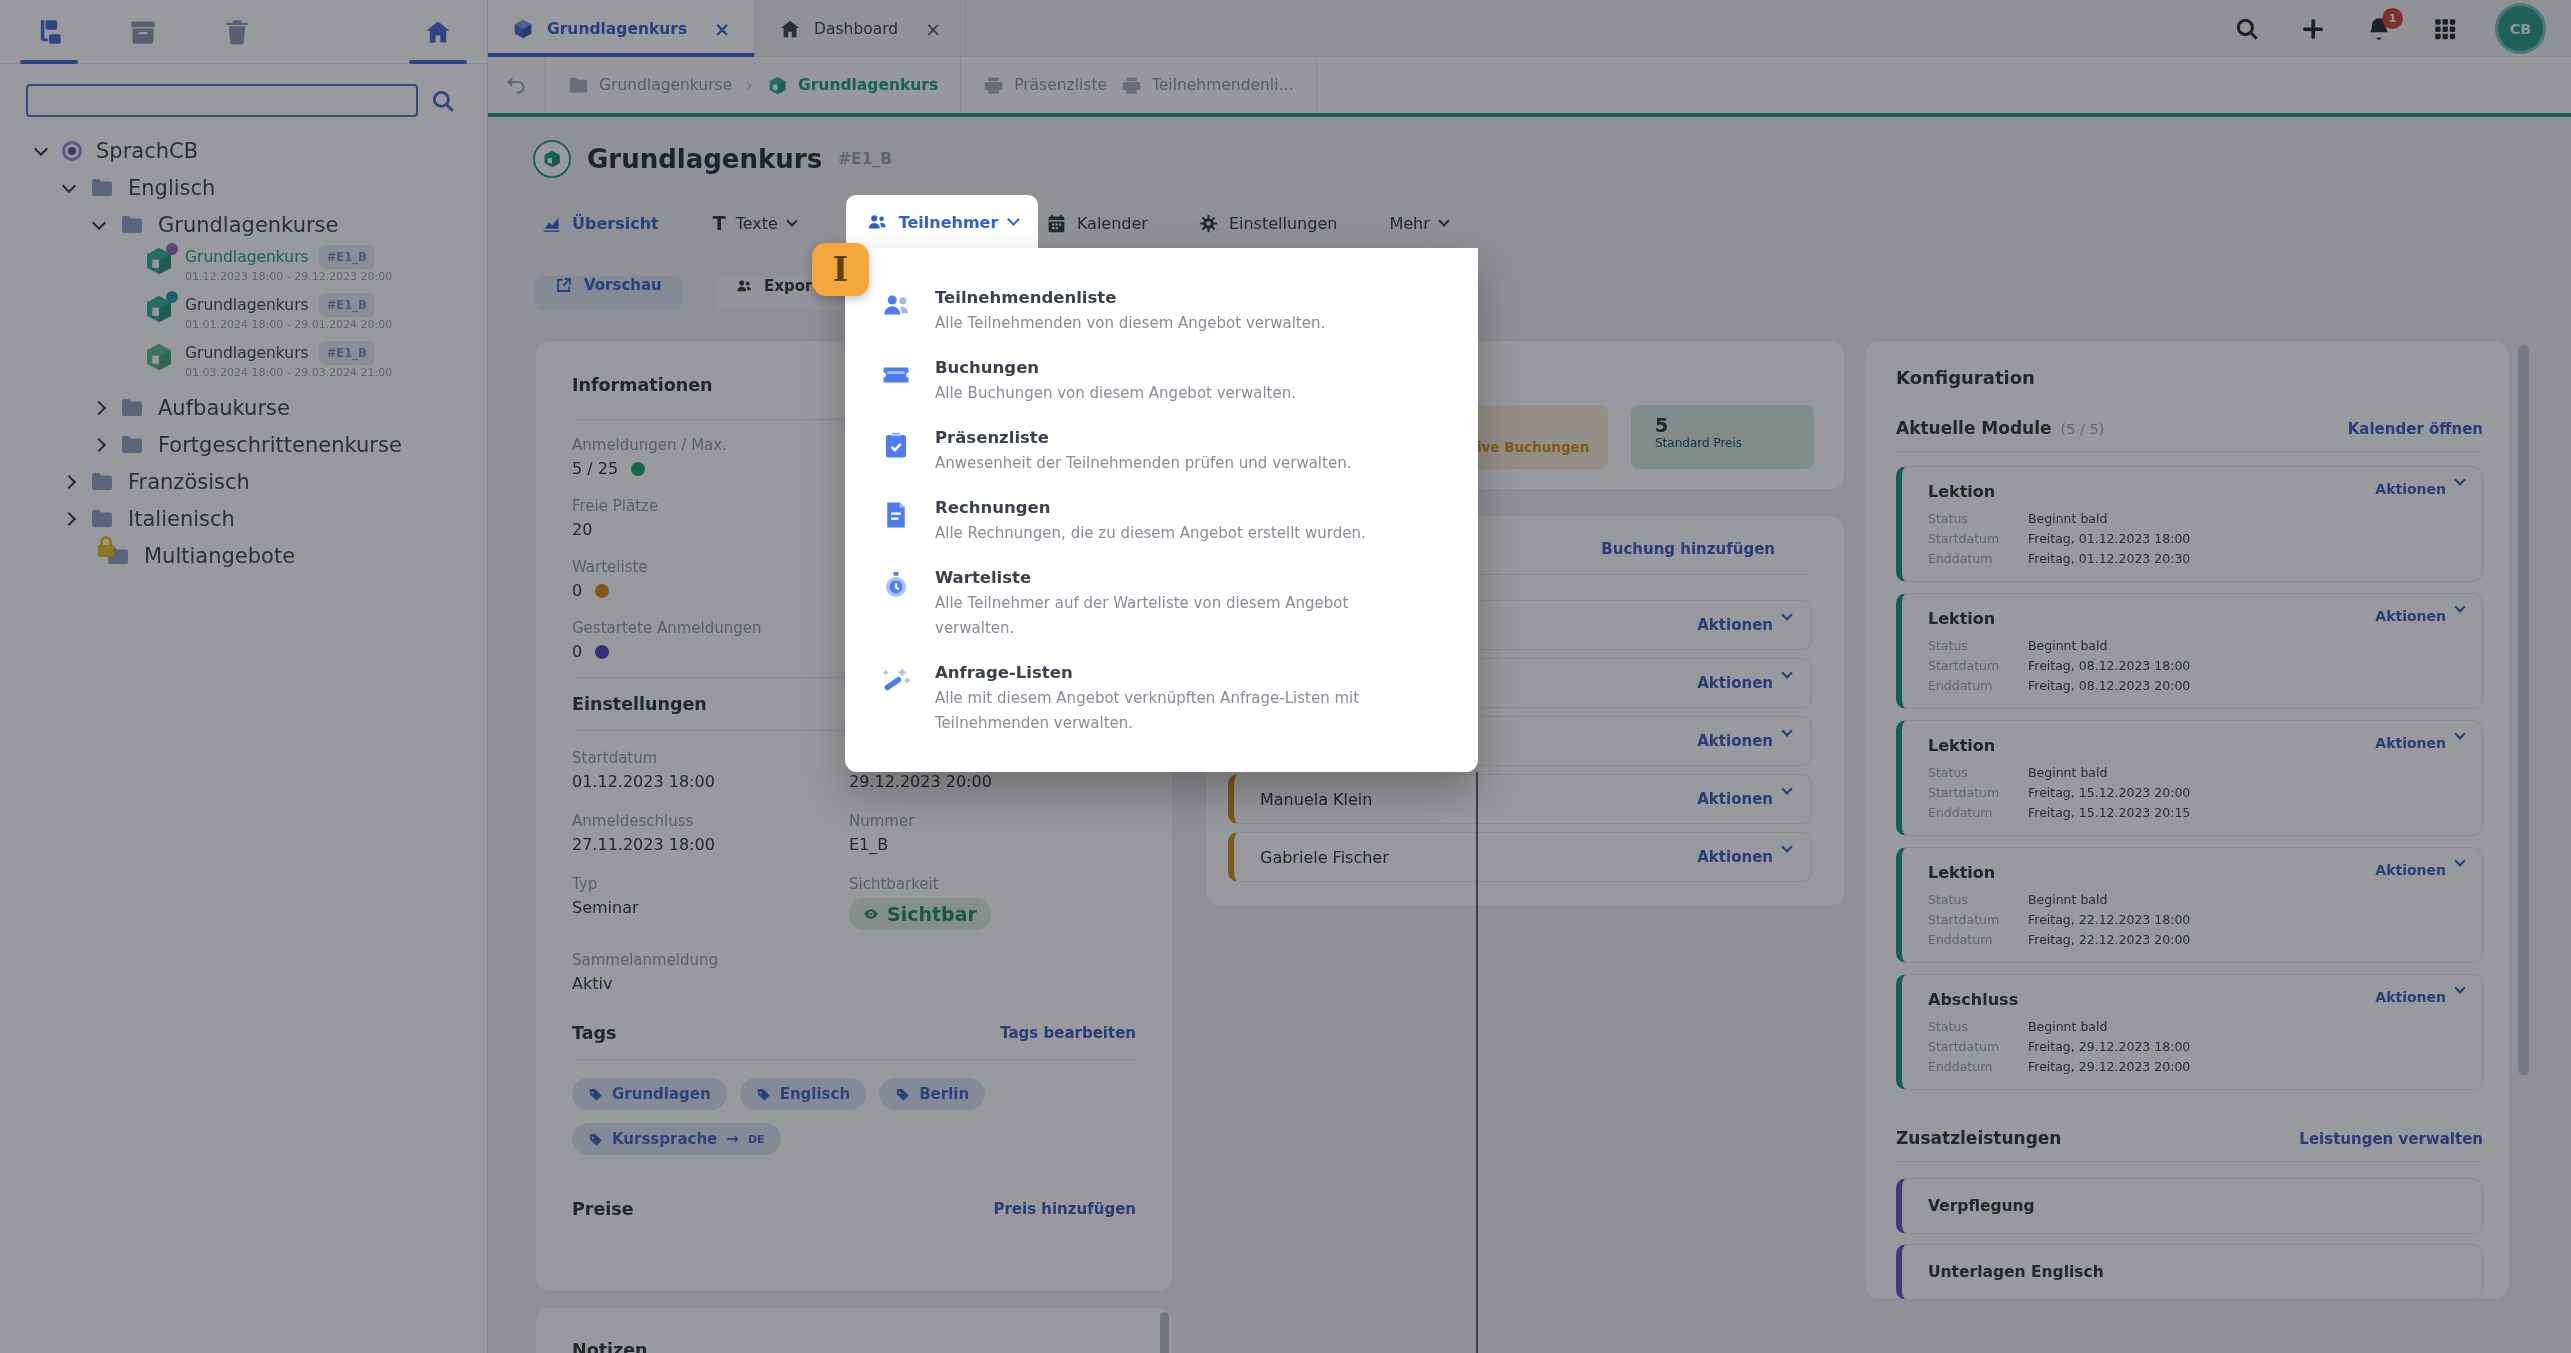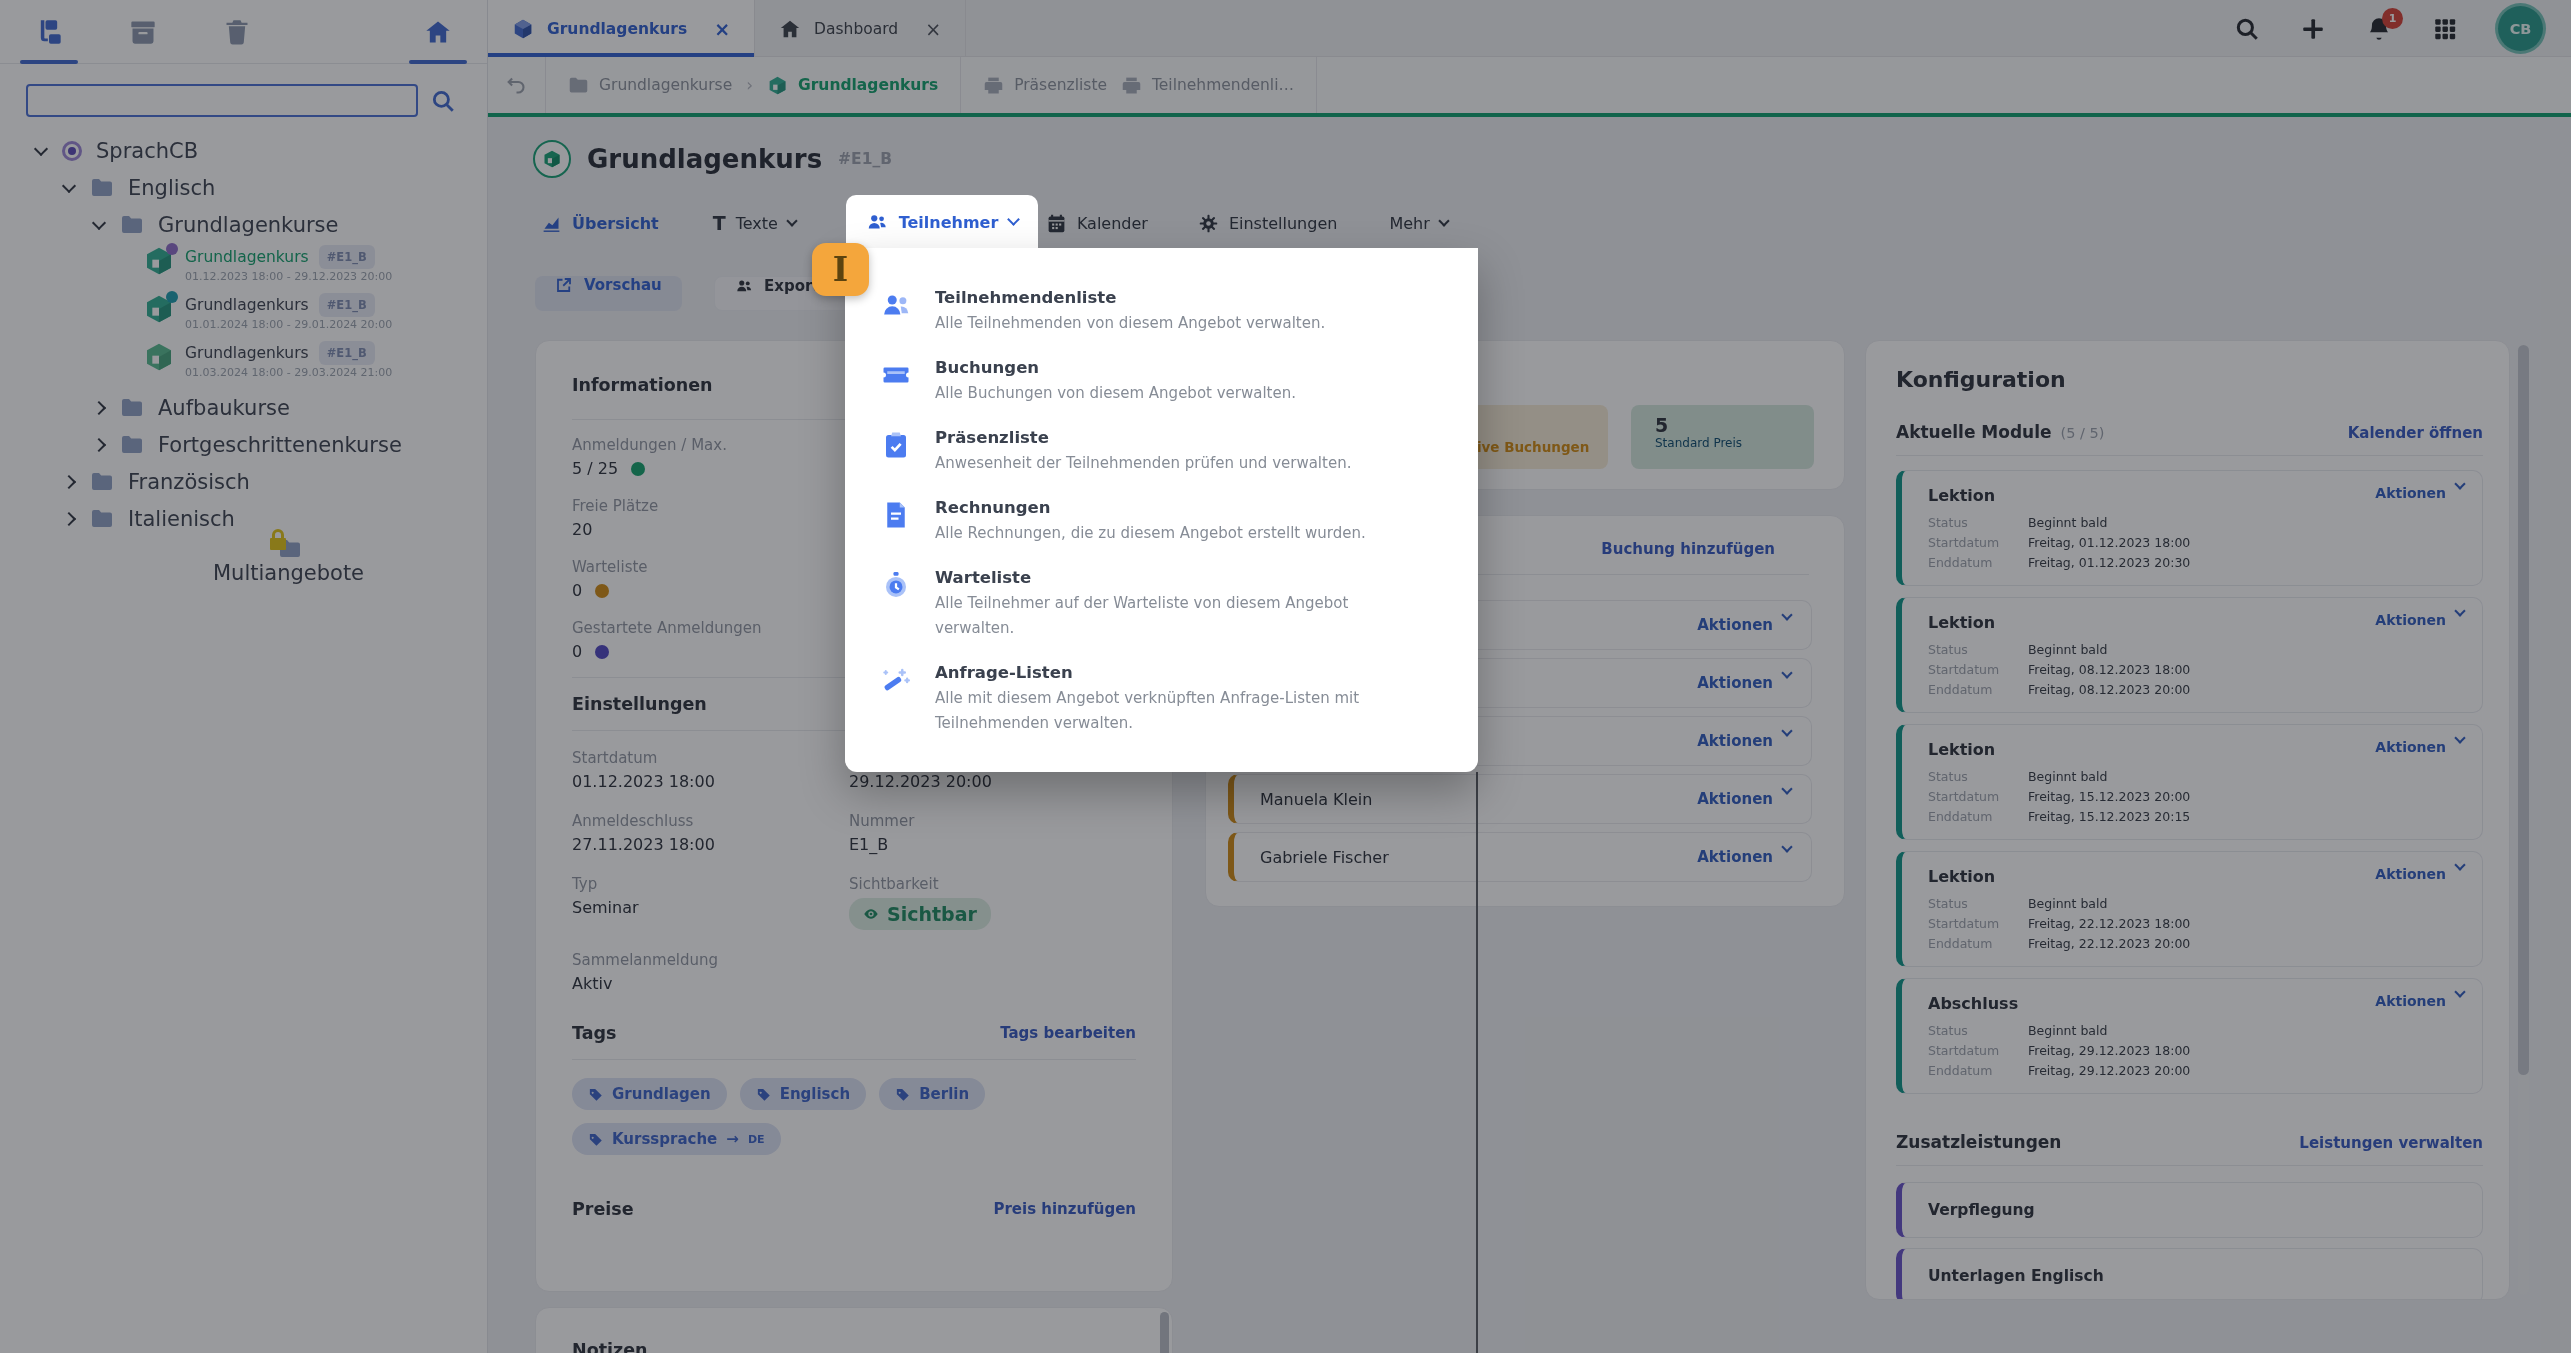--- a/index.html
+++ b/index.html
@@ -305,21 +305,21 @@
       </div>
       <div class="t-row lvl2">
         <span class="caret closed"></span>
         <span class="t-ic folder">
             <svg viewBox="0 0 24 24">
               <path d="M2 5a2 2 0 0 1 2-2h5l2.2 2.5H20a2 2 0 0 1 2 2V18a2 2 0 0 1-2 2H4a2 2 0 0 1-2-2z"></path>
             </svg>
           </span>
         <span>Italienisch</span>
       </div>
-      <div class="t-row lvl2" style="padding-left:90px;flex-direction:column;">
+      <div class="t-row lvl2" style="padding-left:90px;">
         <span class="t-ic folder lockfolder">
           <svg viewBox="0 0 24 24">
               <path d="M2 5a2 2 0 0 1 2-2h5l2.2 2.5H20a2 2 0 0 1 2 2V18a2 2 0 0 1-2 2H4a2 2 0 0 1-2-2z"></path>
             </svg>
           <svg class="lock" viewBox="0 0 24 24">
               <path fill="#e3c416" d="M6 10V7a6 6 0 0 1 12 0v3h1a1 1 0 0 1 1 1v10a1 1 0 0 1-1 1H5a1 1 0 0 1-1-1V11a1 1 0 0 1 1-1zm3 0h6V7a3 3 0 0 0-6 0z"></path>
             </svg>
         </span>
         <span>Multiangebote</span>
       </div>
@@ -659,21 +659,21 @@
     <div class="brow" style="top:316px;">
       <span class="nm">Gabriele Fischer</span>
       <span class="aktionen">
           <span>Aktionen</span>
           <span class="chev"></span>
         </span>
     </div>
   </div>
 
   <div class="card card-cfg">
-    <div class="sec-title" style="font-size:22px;">Konfiguration</div>
+    <div class="sec-title" style="font-size:18px;">Konfiguration</div>
     <div class="cfg-row">
       <span class="lft">
           <span class="sec-title" style="font-size:17px;">Aktuelle Module</span>
         <span class="cnt">(5 / 5)</span>
         </span>
       <span class="link">Kalender öffnen</span>
     </div>
     <hr class="divider" style="margin:13px 0 14px;">
 
     <div class="module">

